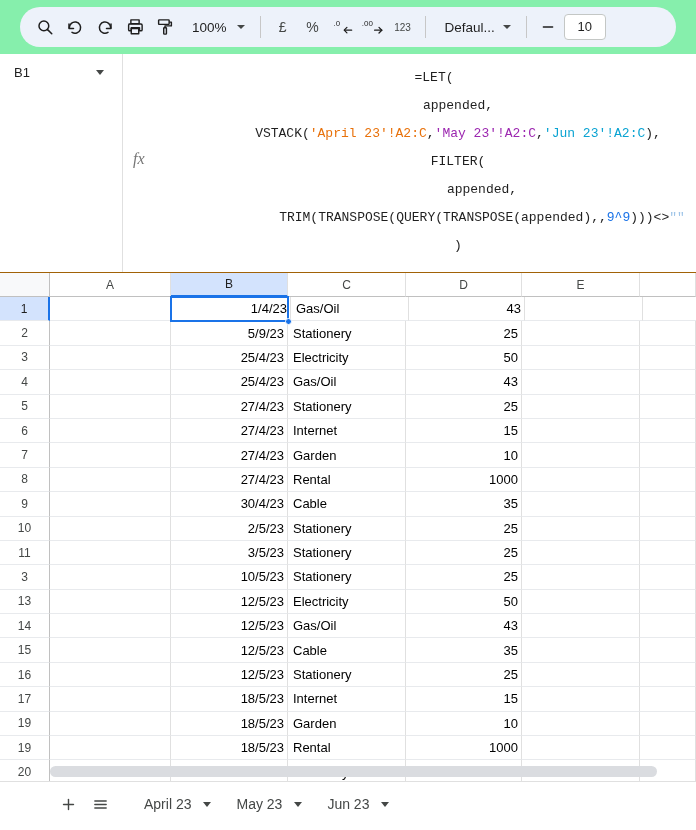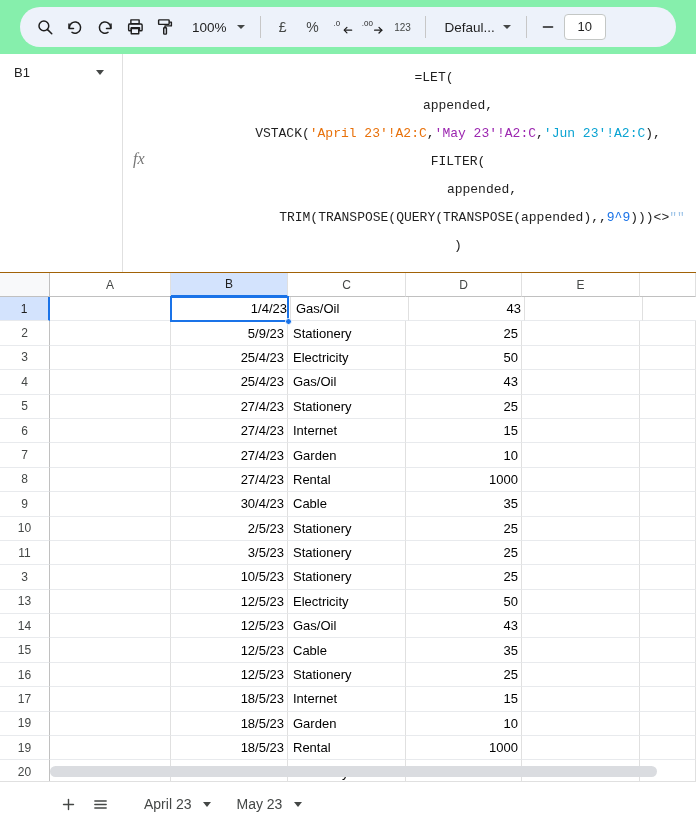--- a/index.html
+++ b/index.html
@@ -612,14 +612,18 @@
   </div>
   <div id="sheet-tabs" style="display:flex;">
       <div class="sheet-tab">
         <span>April 23</span>
         <span class="tab-caret"></span>
       </div>
       <div class="sheet-tab">
         <span>May 23</span>
         <span class="tab-caret"></span>
       </div>
+      <div class="sheet-tab">
+        <span>Jun 23</span>
+        <span class="tab-caret"></span>
+      </div>
     </div>
 </div>
 
 </body></html>

